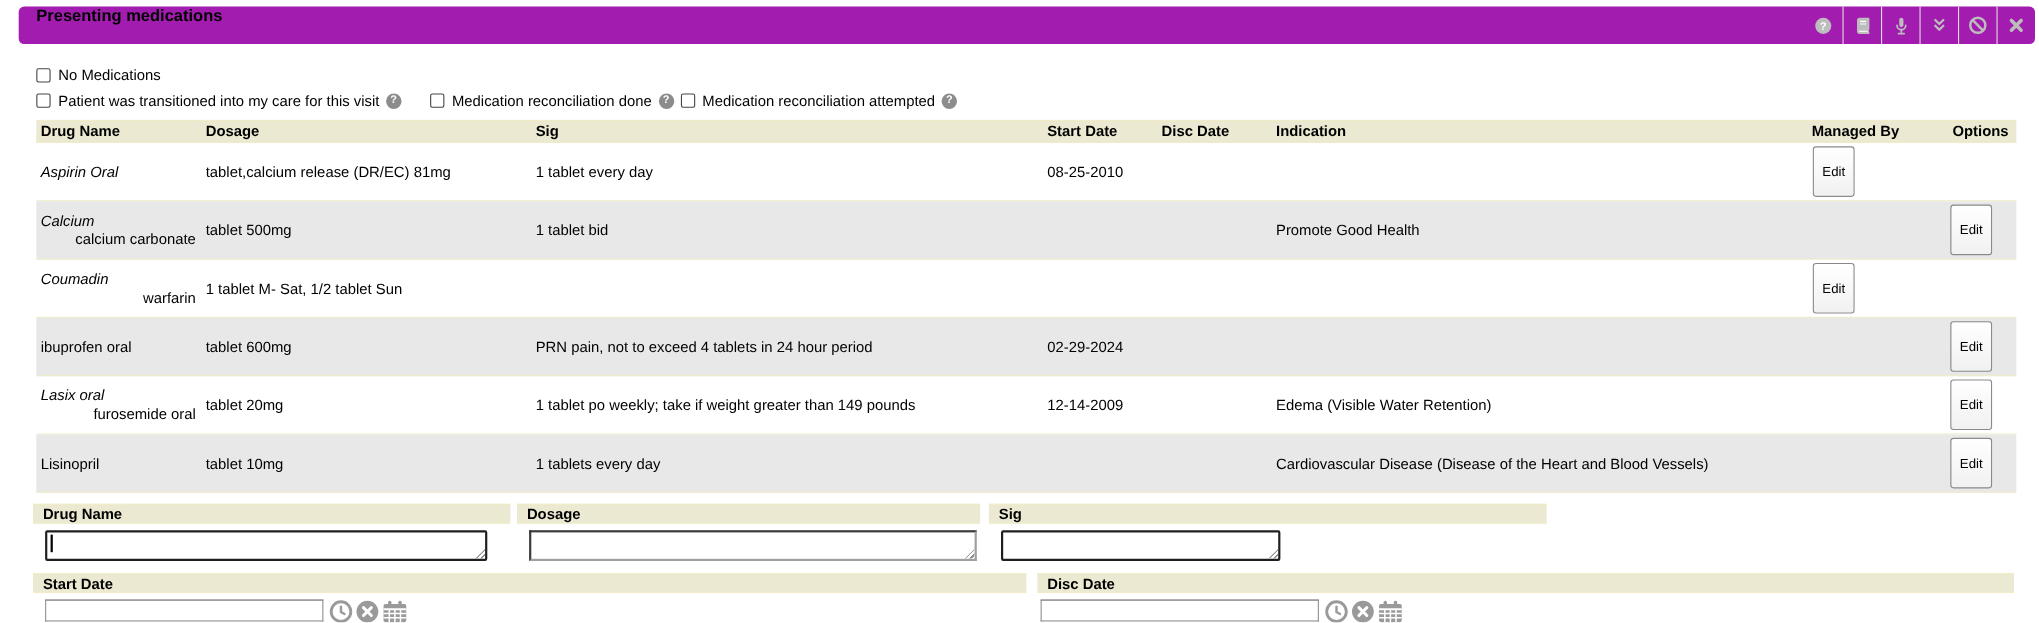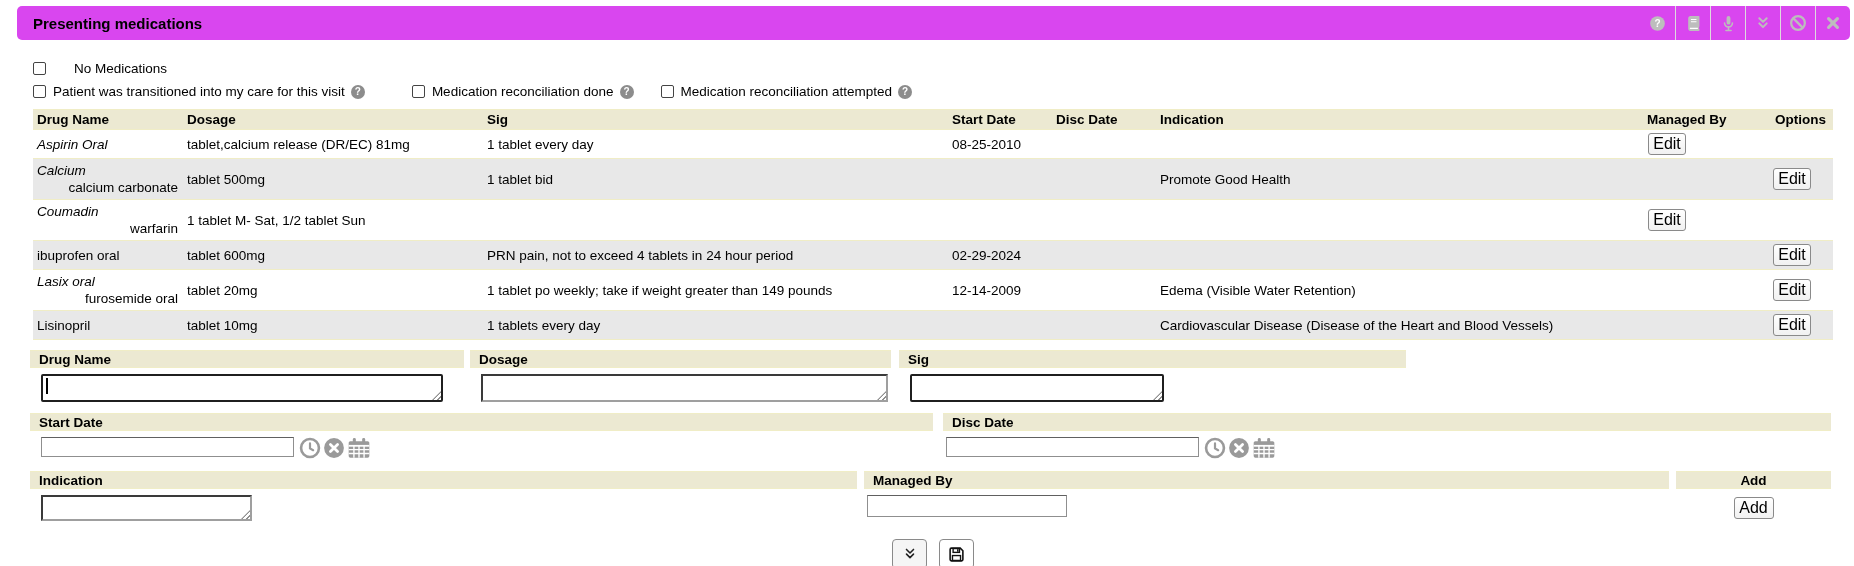--- a/index.html
+++ b/index.html
@@ -1,31 +1,31 @@
 <!DOCTYPE html>
 <html><head>
 <meta charset="utf-8">
 <style>
   * { box-sizing: border-box; margin: 0; padding: 0; }
   html,body { width: 1854px; height: 566px; background: #fff; overflow: hidden;
     font-family: "Liberation Sans", sans-serif; font-size: 13.5px; color: #000; }
 
   
-  .titlebar { margin: 6px 0 0 17px; width: 1833px; height: 34px; background: #d946ef;
-    border-radius: 5px; display: flex; align-items: center; }
+  .titlebar { margin: 6px 0 0 17px; width: 1833px; height: 34px; background: #a21caf;
+    border-radius: 5px; display: flex; }
   .titlebar .title { font-size: 15px; font-weight: bold; padding-left: 16px; }
   .tb-icons { margin-left: auto; display: flex; height: 34px; }
   .tb-icon { width: 35px; height: 34px; display: flex; align-items: center; justify-content: center;
     border-left: 1px solid #ddd; cursor: pointer; }
   .tb-icon:first-child { border-left: none; }
   .tb-icon svg { display: block; }
 
   
   .checks { margin: 20px 0 0 33px; }
-  .chk-row { display: flex; align-items: center; height: 17px; gap: 21px; }
+  .chk-row { display: flex; align-items: center; height: 17px; }
   .chk-row + .chk-row { margin-top: 6px; }
   .chk-row input[type=checkbox] { width: 13px; height: 13px; margin-right: 7px; accent-color: #fff;
     appearance: none; border: 1px solid #444; border-radius: 2px; background: #fff; }
   .chk-group { display: flex; align-items: center; }
   .qmark { width: 14px; height: 14px; border-radius: 50%; background: #8c8c8c; color: #fff;
     font-size: 10px; font-weight: bold; display: inline-flex; align-items: center; justify-content: center;
     margin-left: 6px; cursor: pointer; }
   .gap-a { margin-left: 26px; } .gap-b { margin-left: 6px; align-items: center; }
 
   
@@ -34,21 +34,21 @@
   .t-head { background: #ece9d2; border-top: 1px solid #f0edc6; border-bottom: 1px solid #f0edc6; }
   .t-head > div { font-weight: bold; padding: 2px 4px; }
   .t-row { border-bottom: 1px solid #f0edc6; align-items: center; }
   .t-row.stripe { background: #e8e8e8; }
   .t-row > div { padding: 3px 4px; line-height: 17px; }
   .brand.italic { font-style: italic; }
   .generic { text-align: right; padding-right: 1px; }
   .generic:empty { display: none; }
   .col-start, .col-disc { padding-left: 6px; }
   .col-sig { padding-left: 7px; }
-  .btn-sm { font-family: "Liberation Sans", sans-serif; font-size: 16px; padding: 1px 0; width: 38px;
+  .btn-sm { font-family: "Liberation Sans", sans-serif; font-size: 12px; padding: 15px 0; width: 38px;
     background: linear-gradient(#ffffff,#f1f1f1); border: 1px solid #8a8a8a; border-radius: 3px;
     cursor: pointer; color: #000; }
   .col-opt { padding-left: 5px !important; }
   .th-opt { text-align: center; }
 
   
   .form { margin-left: 30px; width: 1801px; }
   .f-row { display: flex; }
   .f-row1 { margin-top: 10px; }
   .f-row2 { margin-top: 9px; }

